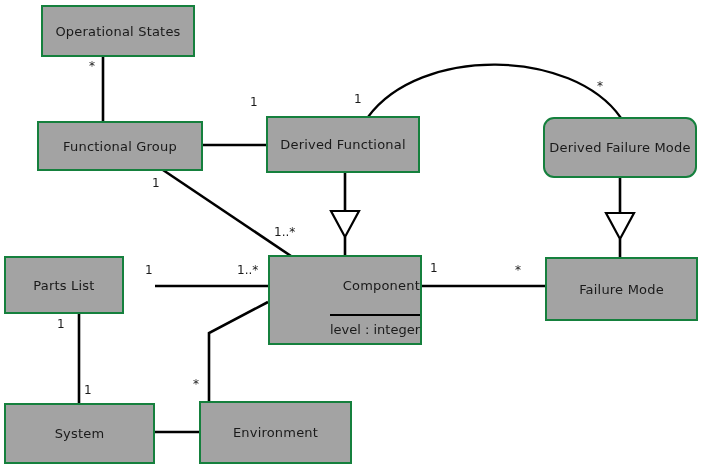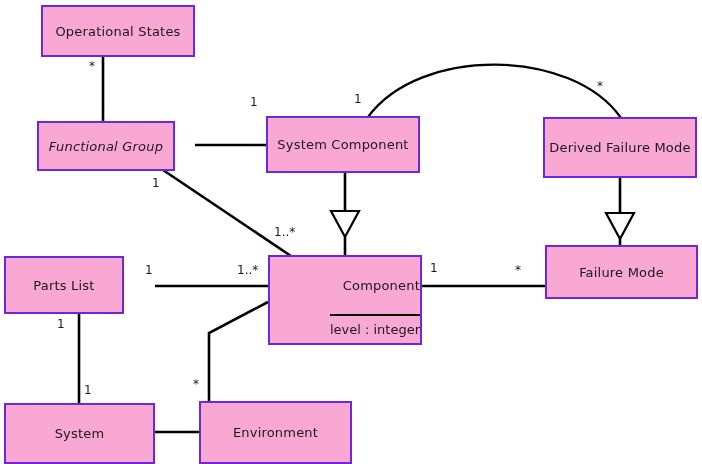--- a/index.html
+++ b/index.html
@@ -19,22 +19,22 @@
   #edge-layer {
     position: absolute;
     left: 0;
     top: 0;
     width: 702px;
     height: 464px;
   }
   .uml-class {
     position: absolute;
     box-sizing: border-box;
-    border: 2px solid #6d28d9;
-    background: #f9a8d4;
+    border: 2px solid #15803d;
+    background: #a3a3a3;
     display: flex;
     flex-direction: column;
     z-index: 5;
   }
   .uml-name {
     flex: 1 1 auto;
     display: flex;
     align-items: center;
     justify-content: center;
     font-size: 13px;
@@ -93,42 +93,42 @@
 
     <polyline points="268,302 209,333 209,401" fill="none" stroke="#000" stroke-width="2.6"></polyline>
 
     <line x1="155" y1="432" x2="199" y2="432" stroke="#000" stroke-width="2.6"></line>
   </svg>
 
   <div class="uml-class" style="left:41px; top:5px; width:154px; height:52px;">
     <div class="uml-name">Operational States</div>
   </div>
 
-  <div class="uml-class" style="left:37px; top:121px; width:138px; height:50px;font-style:italic;">
+  <div class="uml-class" style="left:37px; top:121px; width:166px; height:50px;">
     <div class="uml-name">Functional Group</div>
   </div>
 
   <div class="uml-class" style="left:266px; top:116px; width:154px; height:57px;">
-    <div class="uml-name">System Component</div>
+    <div class="uml-name">Derived Functional</div>
   </div>
 
-  <div class="uml-class" style="left:543px; top:117px; width:154px; height:61px;">
+  <div class="uml-class" style="left:543px; top:117px; width:154px; height:61px;border-radius:11px;">
     <div class="uml-name">Derived Failure Mode</div>
   </div>
 
   <div class="uml-class" style="left:4px; top:256px; width:120px; height:58px;">
     <div class="uml-name">Parts List</div>
   </div>
 
   <div class="uml-class" style="left:268px; top:255px; width:154px; height:90px;align-items:flex-end;">
     <div class="uml-name">Component</div>
     <div class="uml-compartment">level : integer</div>
   </div>
 
-  <div class="uml-class" style="left:545px; top:245px; width:153px; height:54px;">
+  <div class="uml-class" style="left:545px; top:257px; width:153px; height:64px;">
     <div class="uml-name">Failure Mode</div>
   </div>
 
   <div class="uml-class" style="left:4px; top:403px; width:151px; height:61px;align-items:center;">
     <div class="uml-name">System</div>
   </div>
 
   <div class="uml-class" style="left:199px; top:401px; width:153px; height:63px;">
     <div class="uml-name">Environment</div>
   </div>

